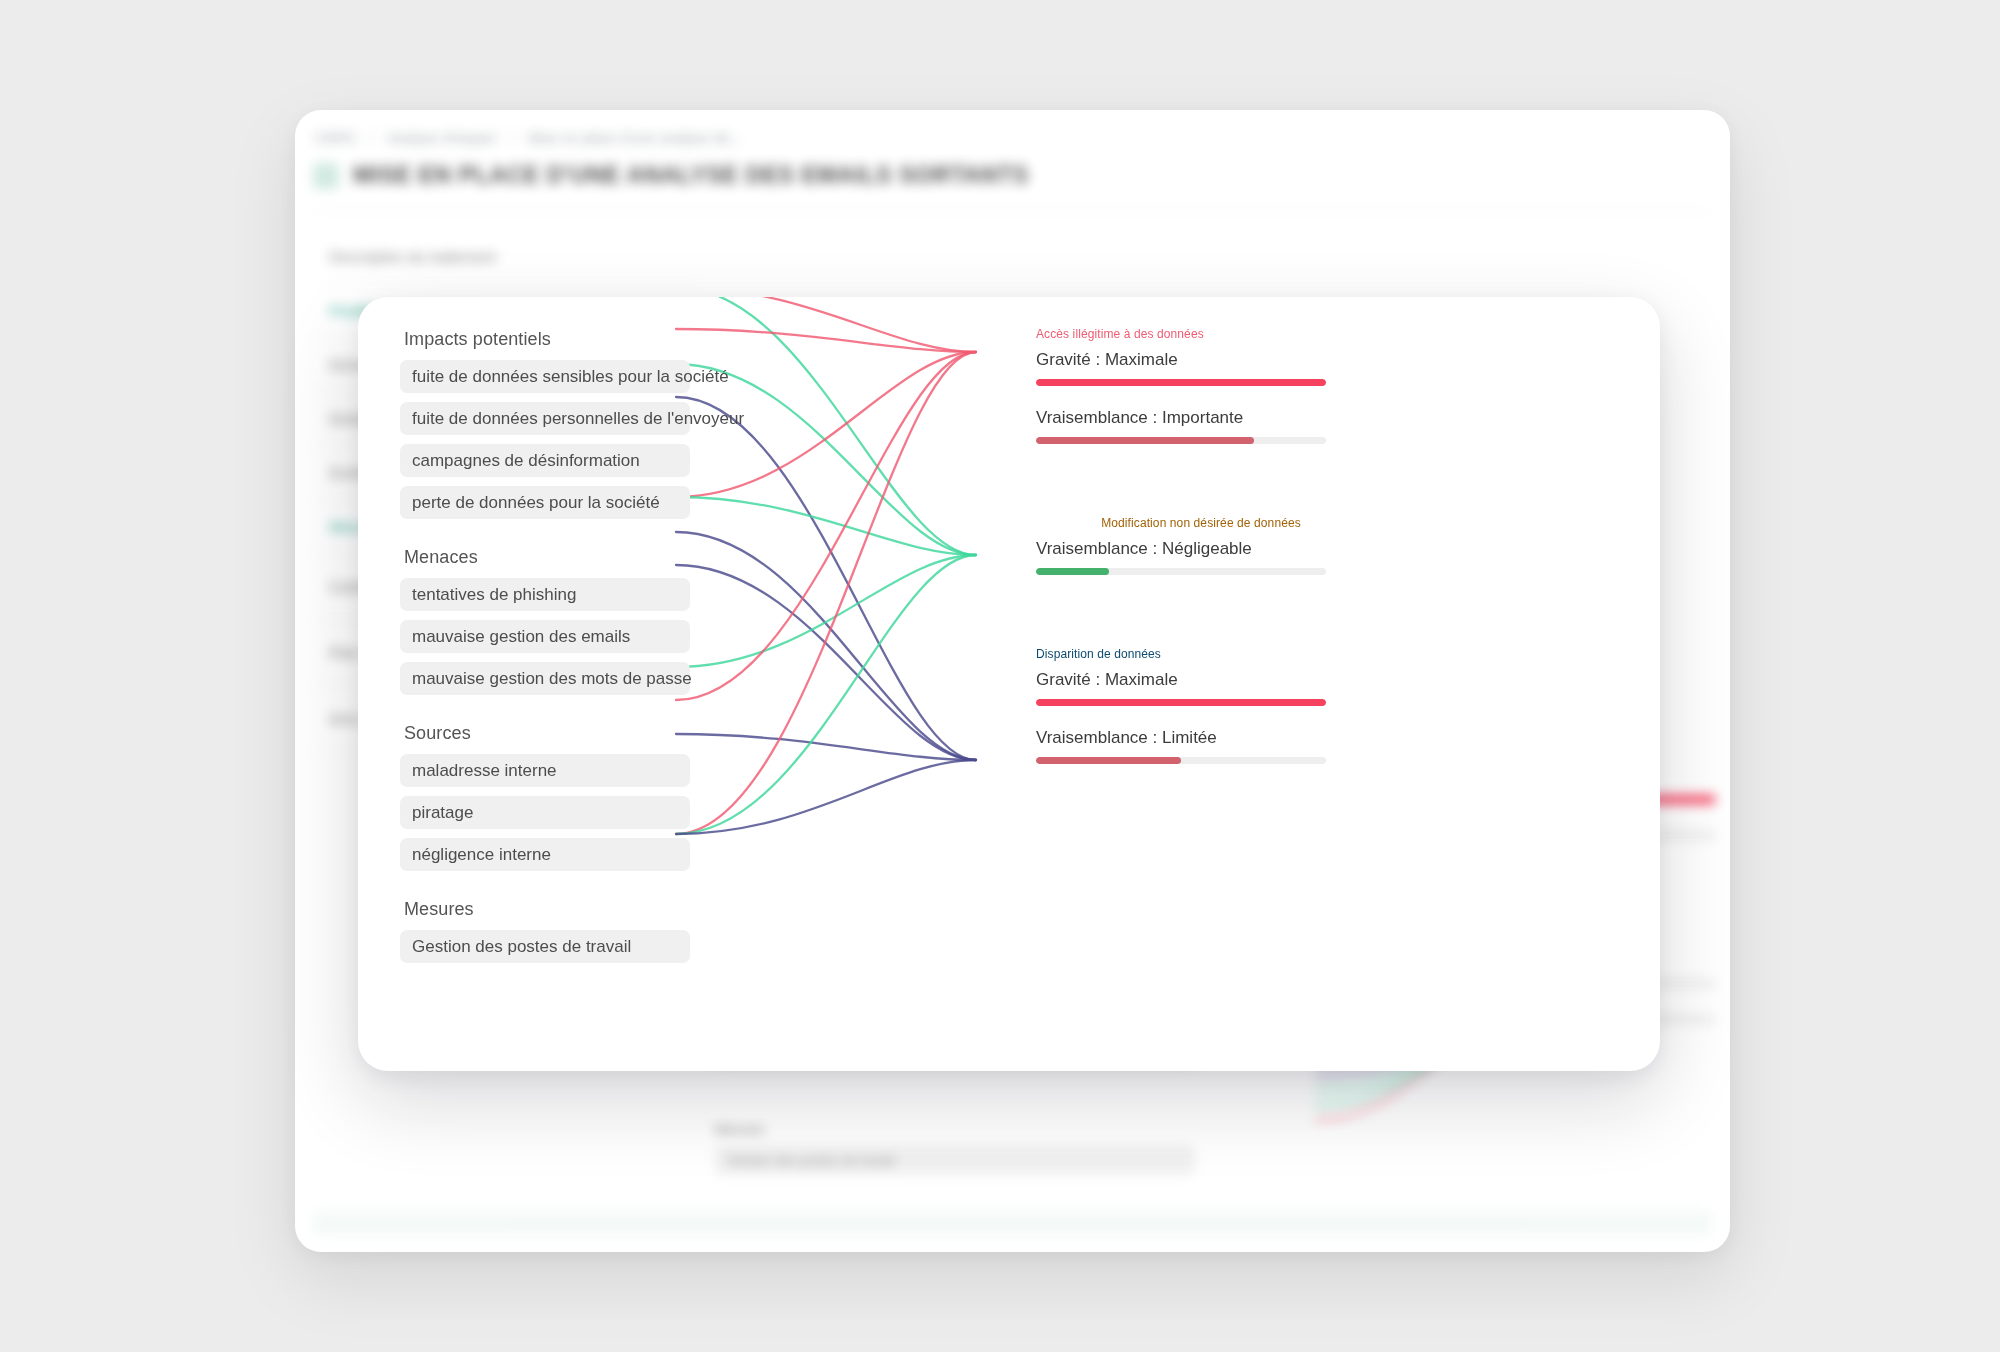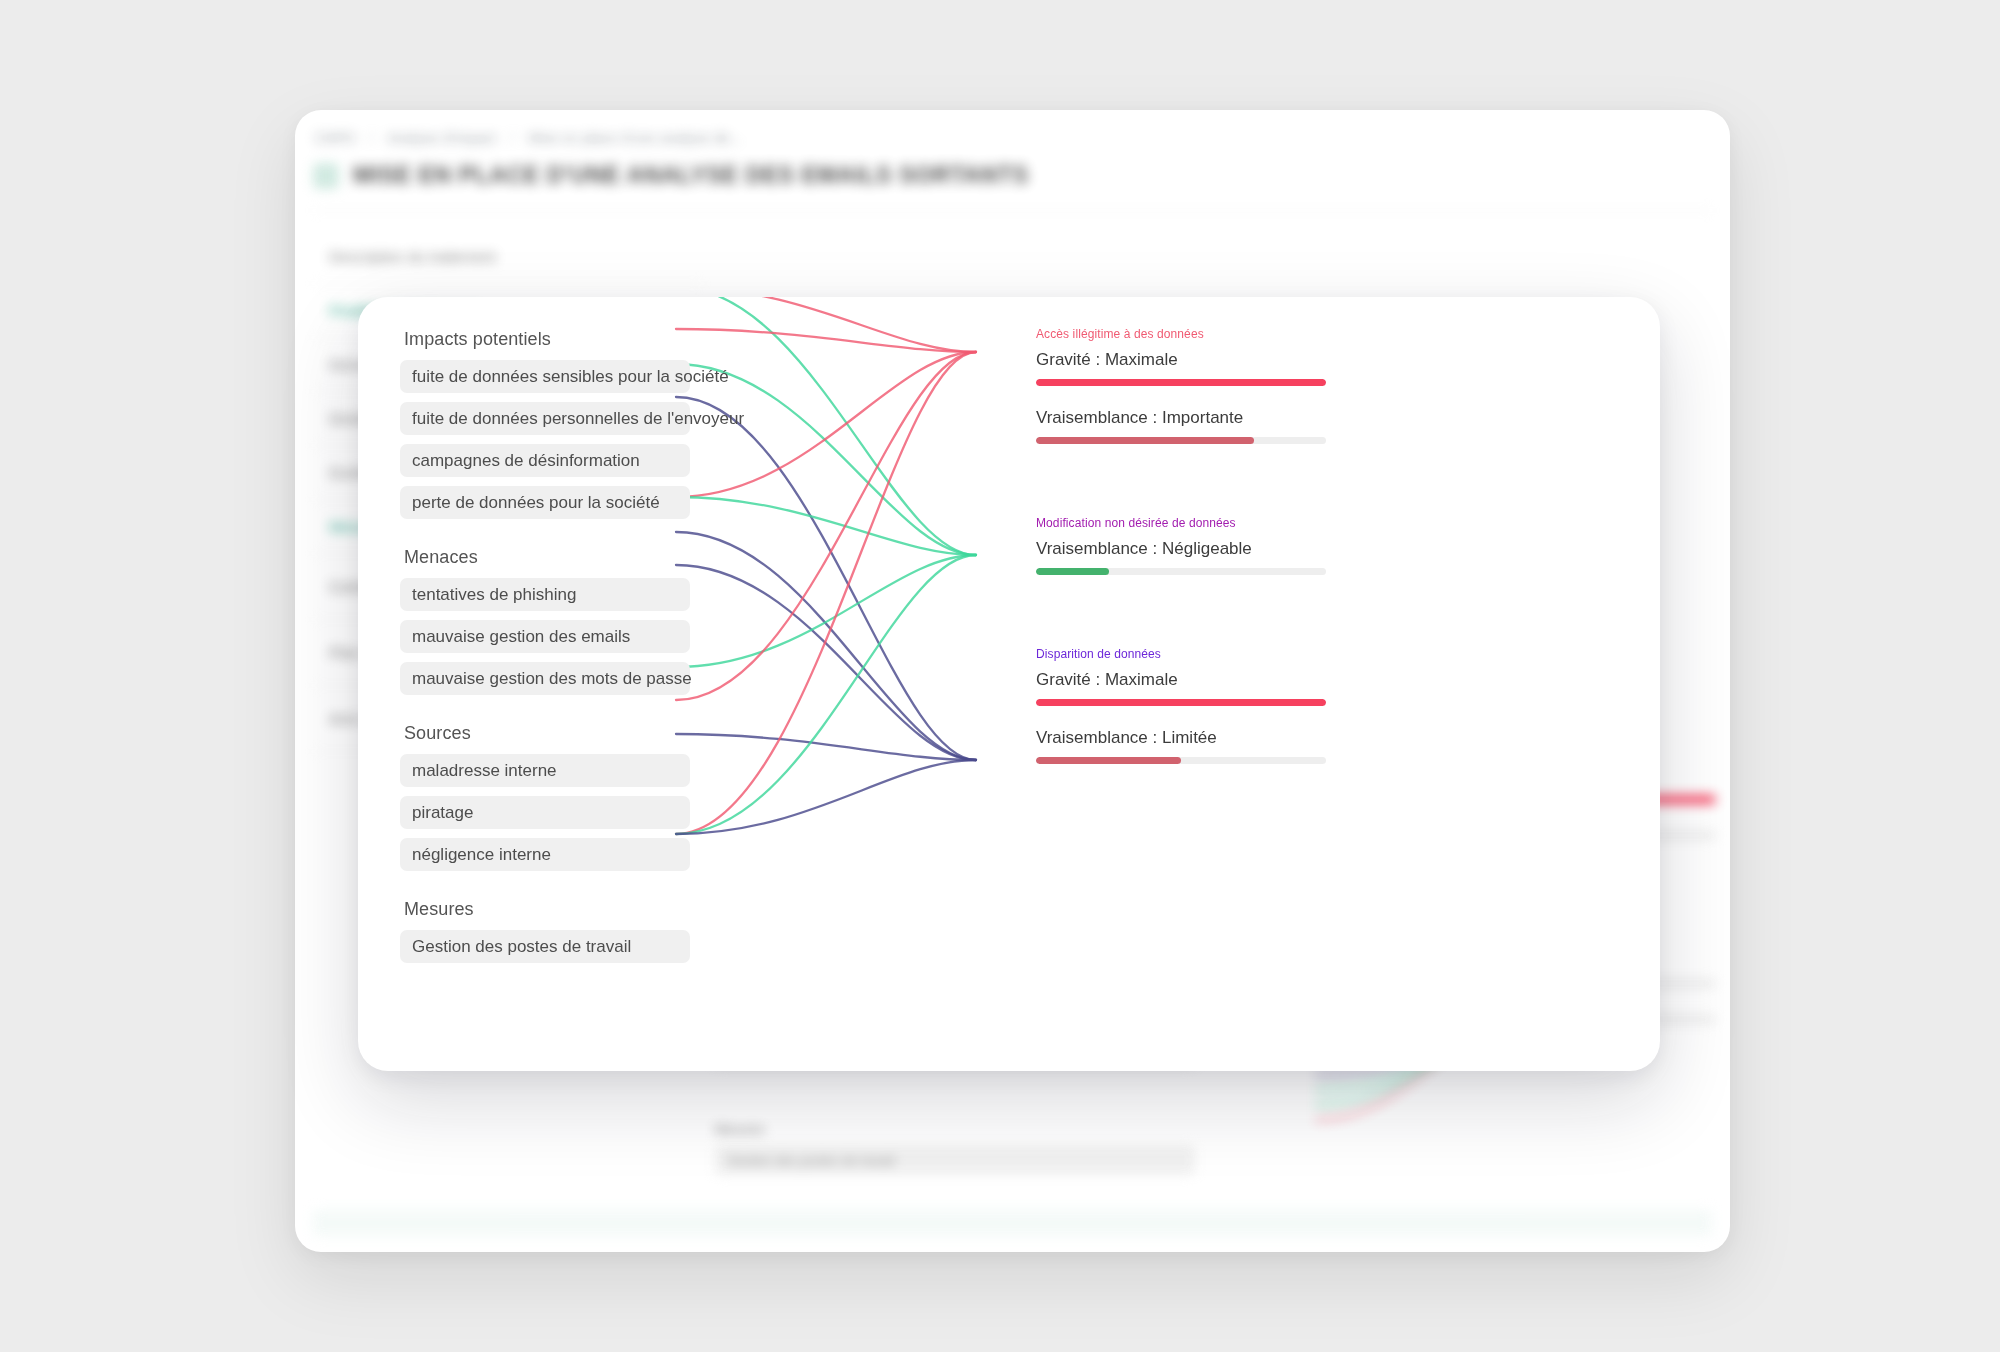--- a/index.html
+++ b/index.html
@@ -203,22 +203,22 @@
     top: 30px;
     width: 330px;
   }
   .risk { margin-bottom: 72px; }
   .risk-title {
     font-size: 12px;
     margin-bottom: 9px;
     letter-spacing: .1px;
   }
   .risk-title.red   { color: #f05a72; }
-  .risk-title.green { color: #a21caf; }
-  .risk-title.navy  { color: #6d28d9; }
+  .risk-title.green { color: #a16207; text-align: center; }
+  .risk-title.navy  { color: #0c4a6e; }
 
   .metric { margin-bottom: 22px; }
   .metric-label {
     font-size: 17px;
     color: #3c3c3c;
     margin-bottom: 9px;
   }
   .track {
     width: 290px;
     height: 7px;

